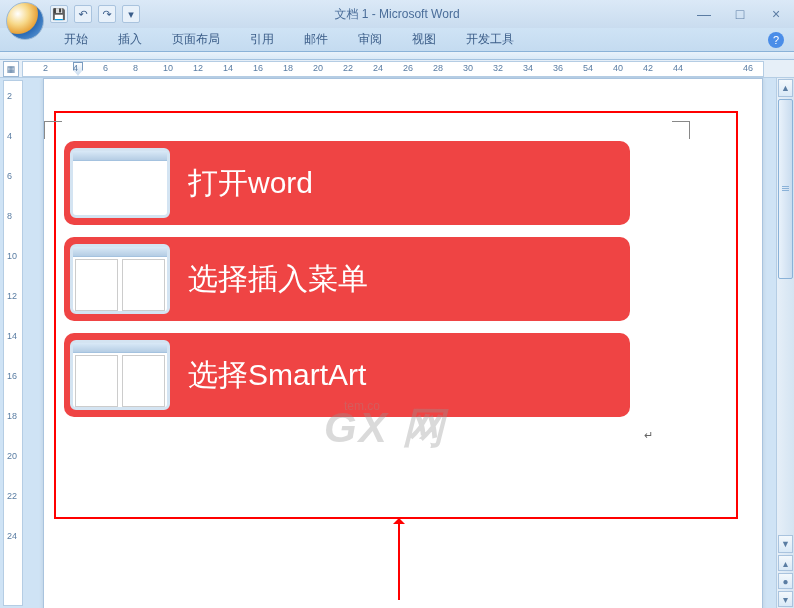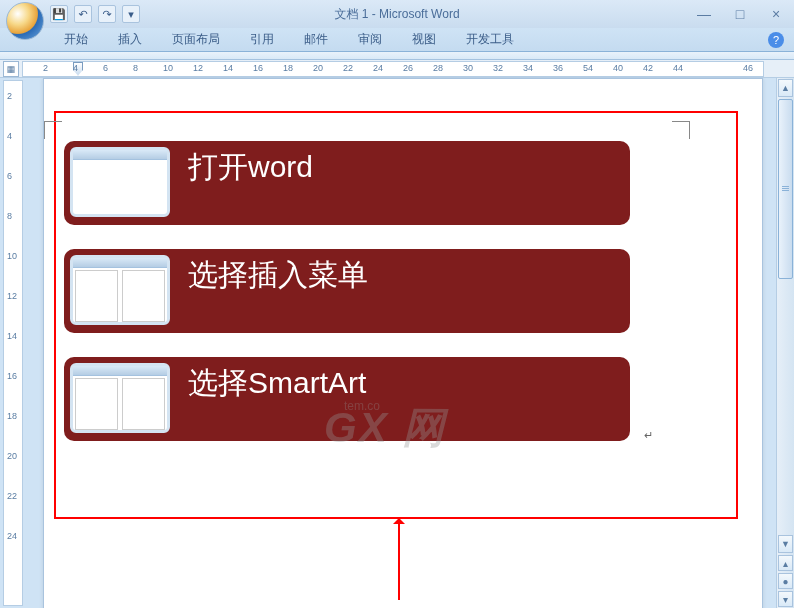--- a/index.html
+++ b/index.html
@@ -34,21 +34,21 @@
 
 .doc-scroll { flex:1; position:relative; overflow:hidden; }
 .page { position:absolute; left:20px; top:0; width:720px; height:600px; background:#fff; border:1px solid #a9c3de; box-shadow:0 0 4px rgba(0,0,0,0.1); }
 
 .red-box { position:absolute; left:10px; top:32px; width:684px; height:408px; border:2px solid #ff0000; }
 .smartart-container { position:absolute; left:20px; top:62px; width:566px; }
 .corner { position:absolute; width:18px; height:18px; border:1px solid #888; }
 .corner.tl { left:-20px; top:-20px; border-right:none; border-bottom:none; }
 .corner.tr { right:-60px; top:-20px; border-left:none; border-bottom:none; }
 
-.sa-item { display:flex; align-items:flex-start; background:#7f1d1d; border-radius:10px; margin-bottom:24px; padding:6px; height:84px; }
+.sa-item { display:flex; align-items:center; background:#ef4444; border-radius:10px; margin-bottom:12px; padding:6px; height:84px; }
 .sa-thumb { width:100px; height:70px; background:#fff; border:3px solid #d4e4f2; border-radius:6px; margin-right:18px; position:relative; flex-shrink:0; }
 .sa-thumb .tb { height:10px; background:linear-gradient(#d9e9f7,#b5cde4); border-bottom:1px solid #a4c2df; }
 .sa-thumb.t2 .body { display:flex; height:56px; }
 .sa-thumb.t2 .body .p { flex:1; border:1px solid #ccc; margin:2px; }
 .sa-text { color:#fff; font-size:30px; font-weight:300; }
 
 .cursor-mark { position:absolute; left:600px; top:350px; font-size:11px; color:#666; }
 
 .vscroll { width:18px; background:linear-gradient(90deg,#e6eff8,#d4e4f2); border-left:1px solid #b5cde4; display:flex; flex-direction:column; }
 .vscroll .sbtn { height:18px; background:linear-gradient(#f3f8fc,#d9e9f7); border:1px solid #a9c3de; display:flex; align-items:center; justify-content:center; font-size:9px; color:#5a7da3; margin:1px; }

